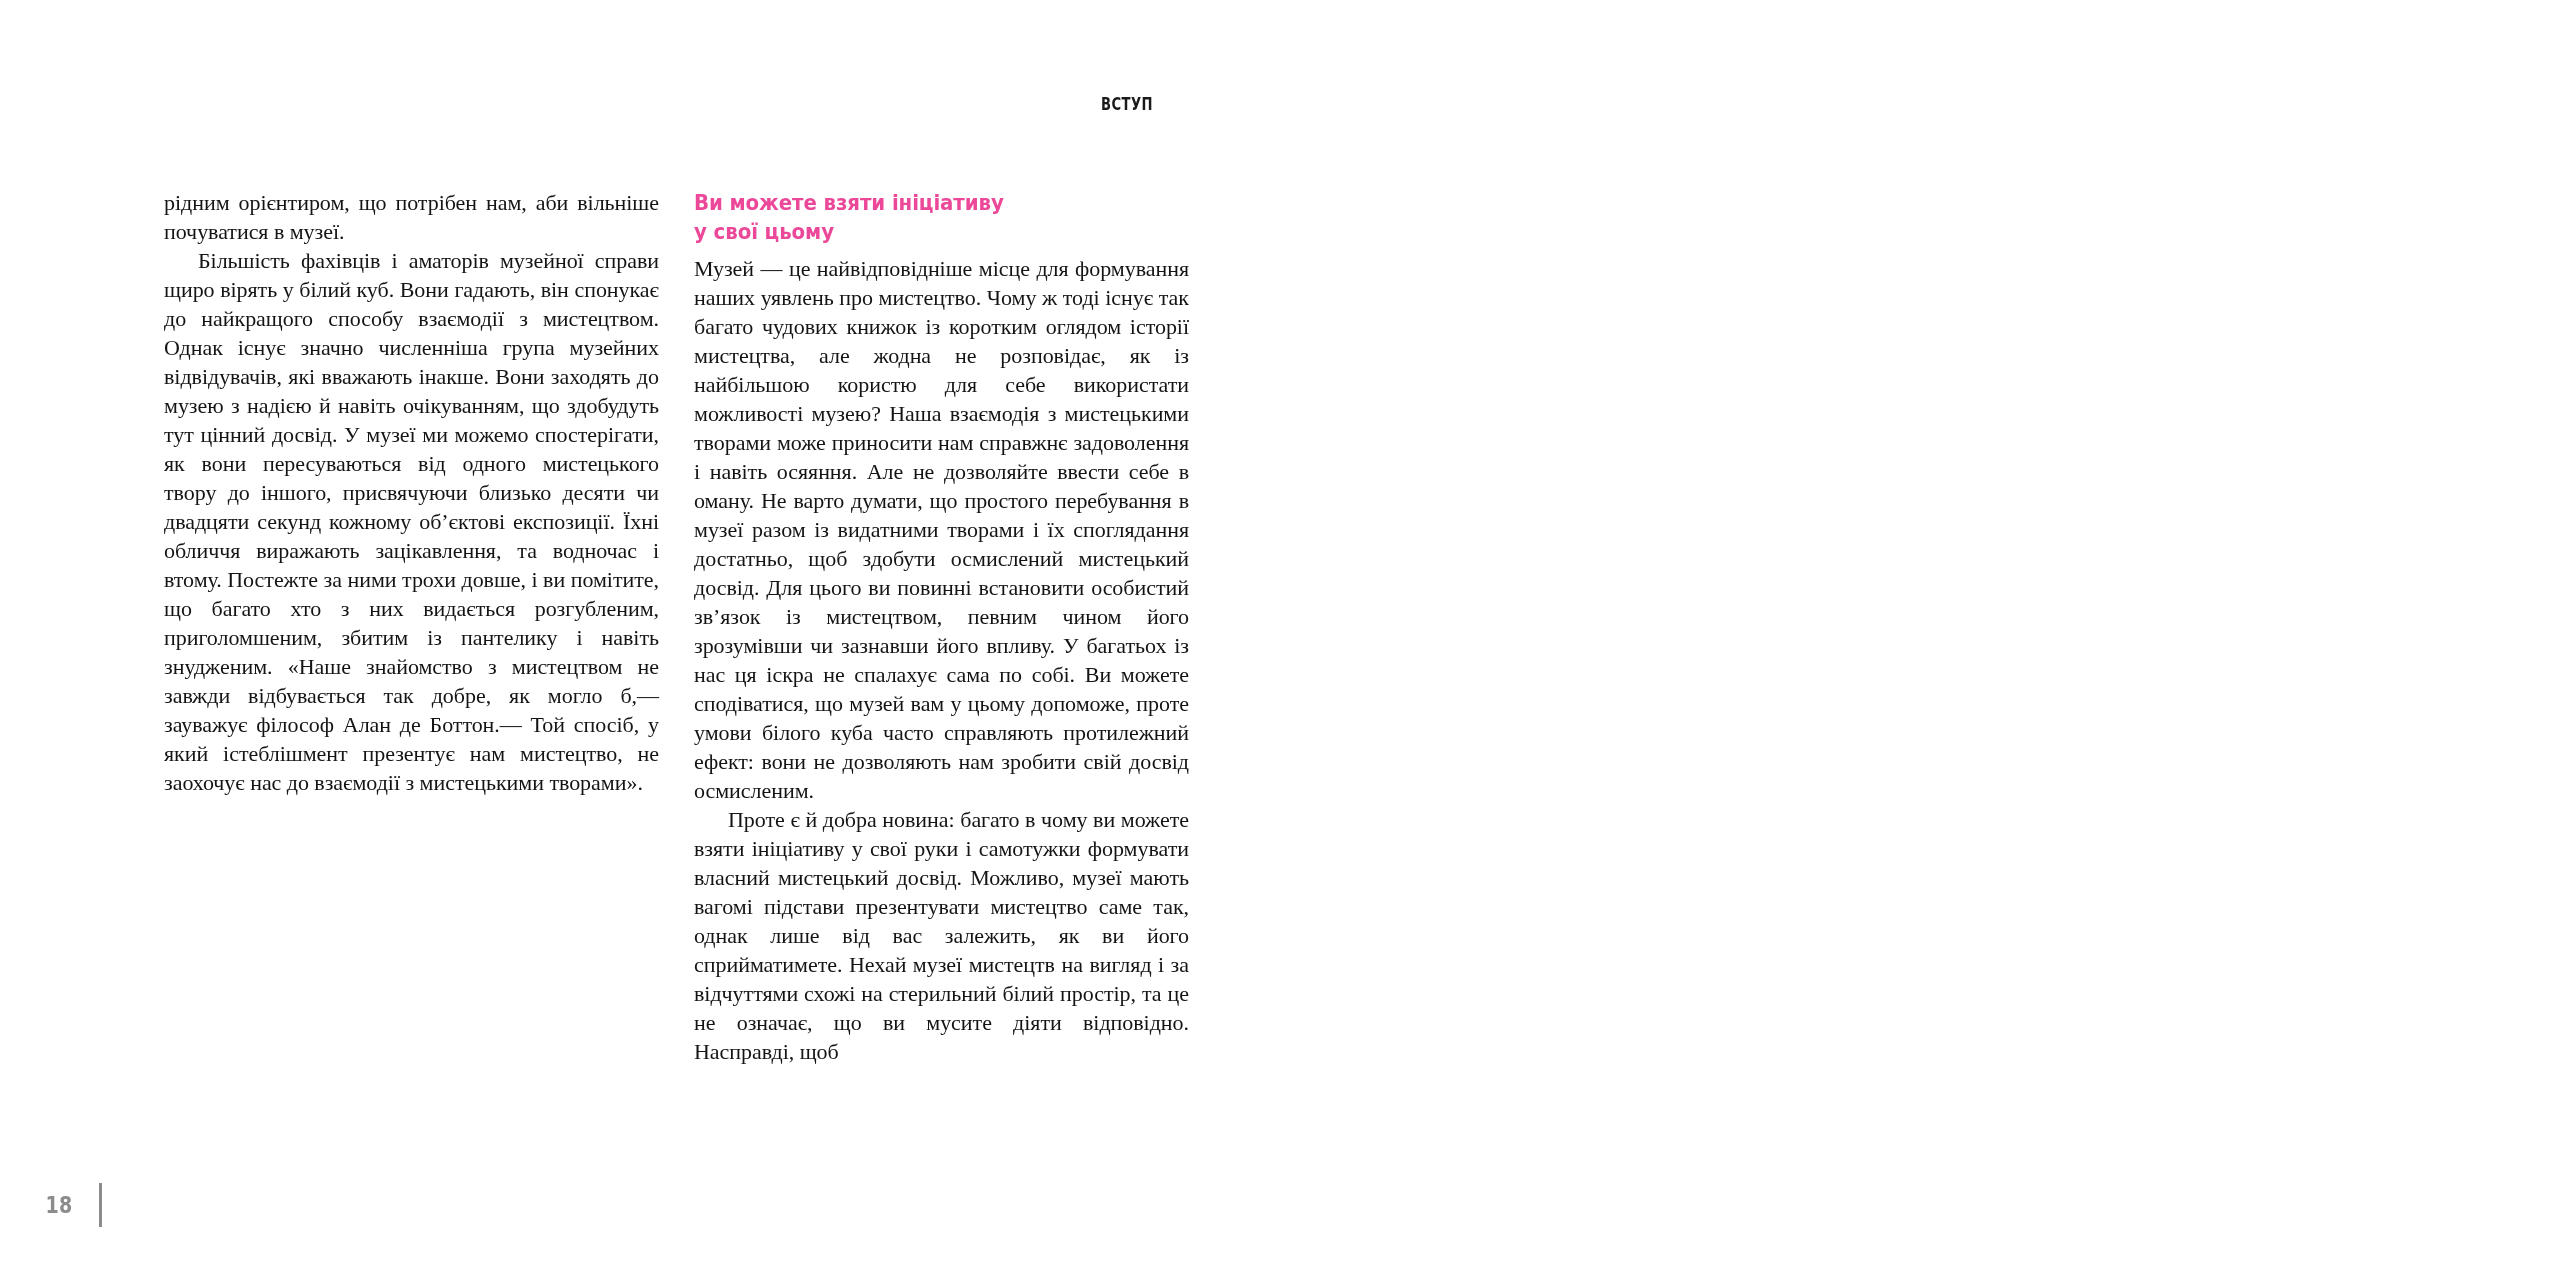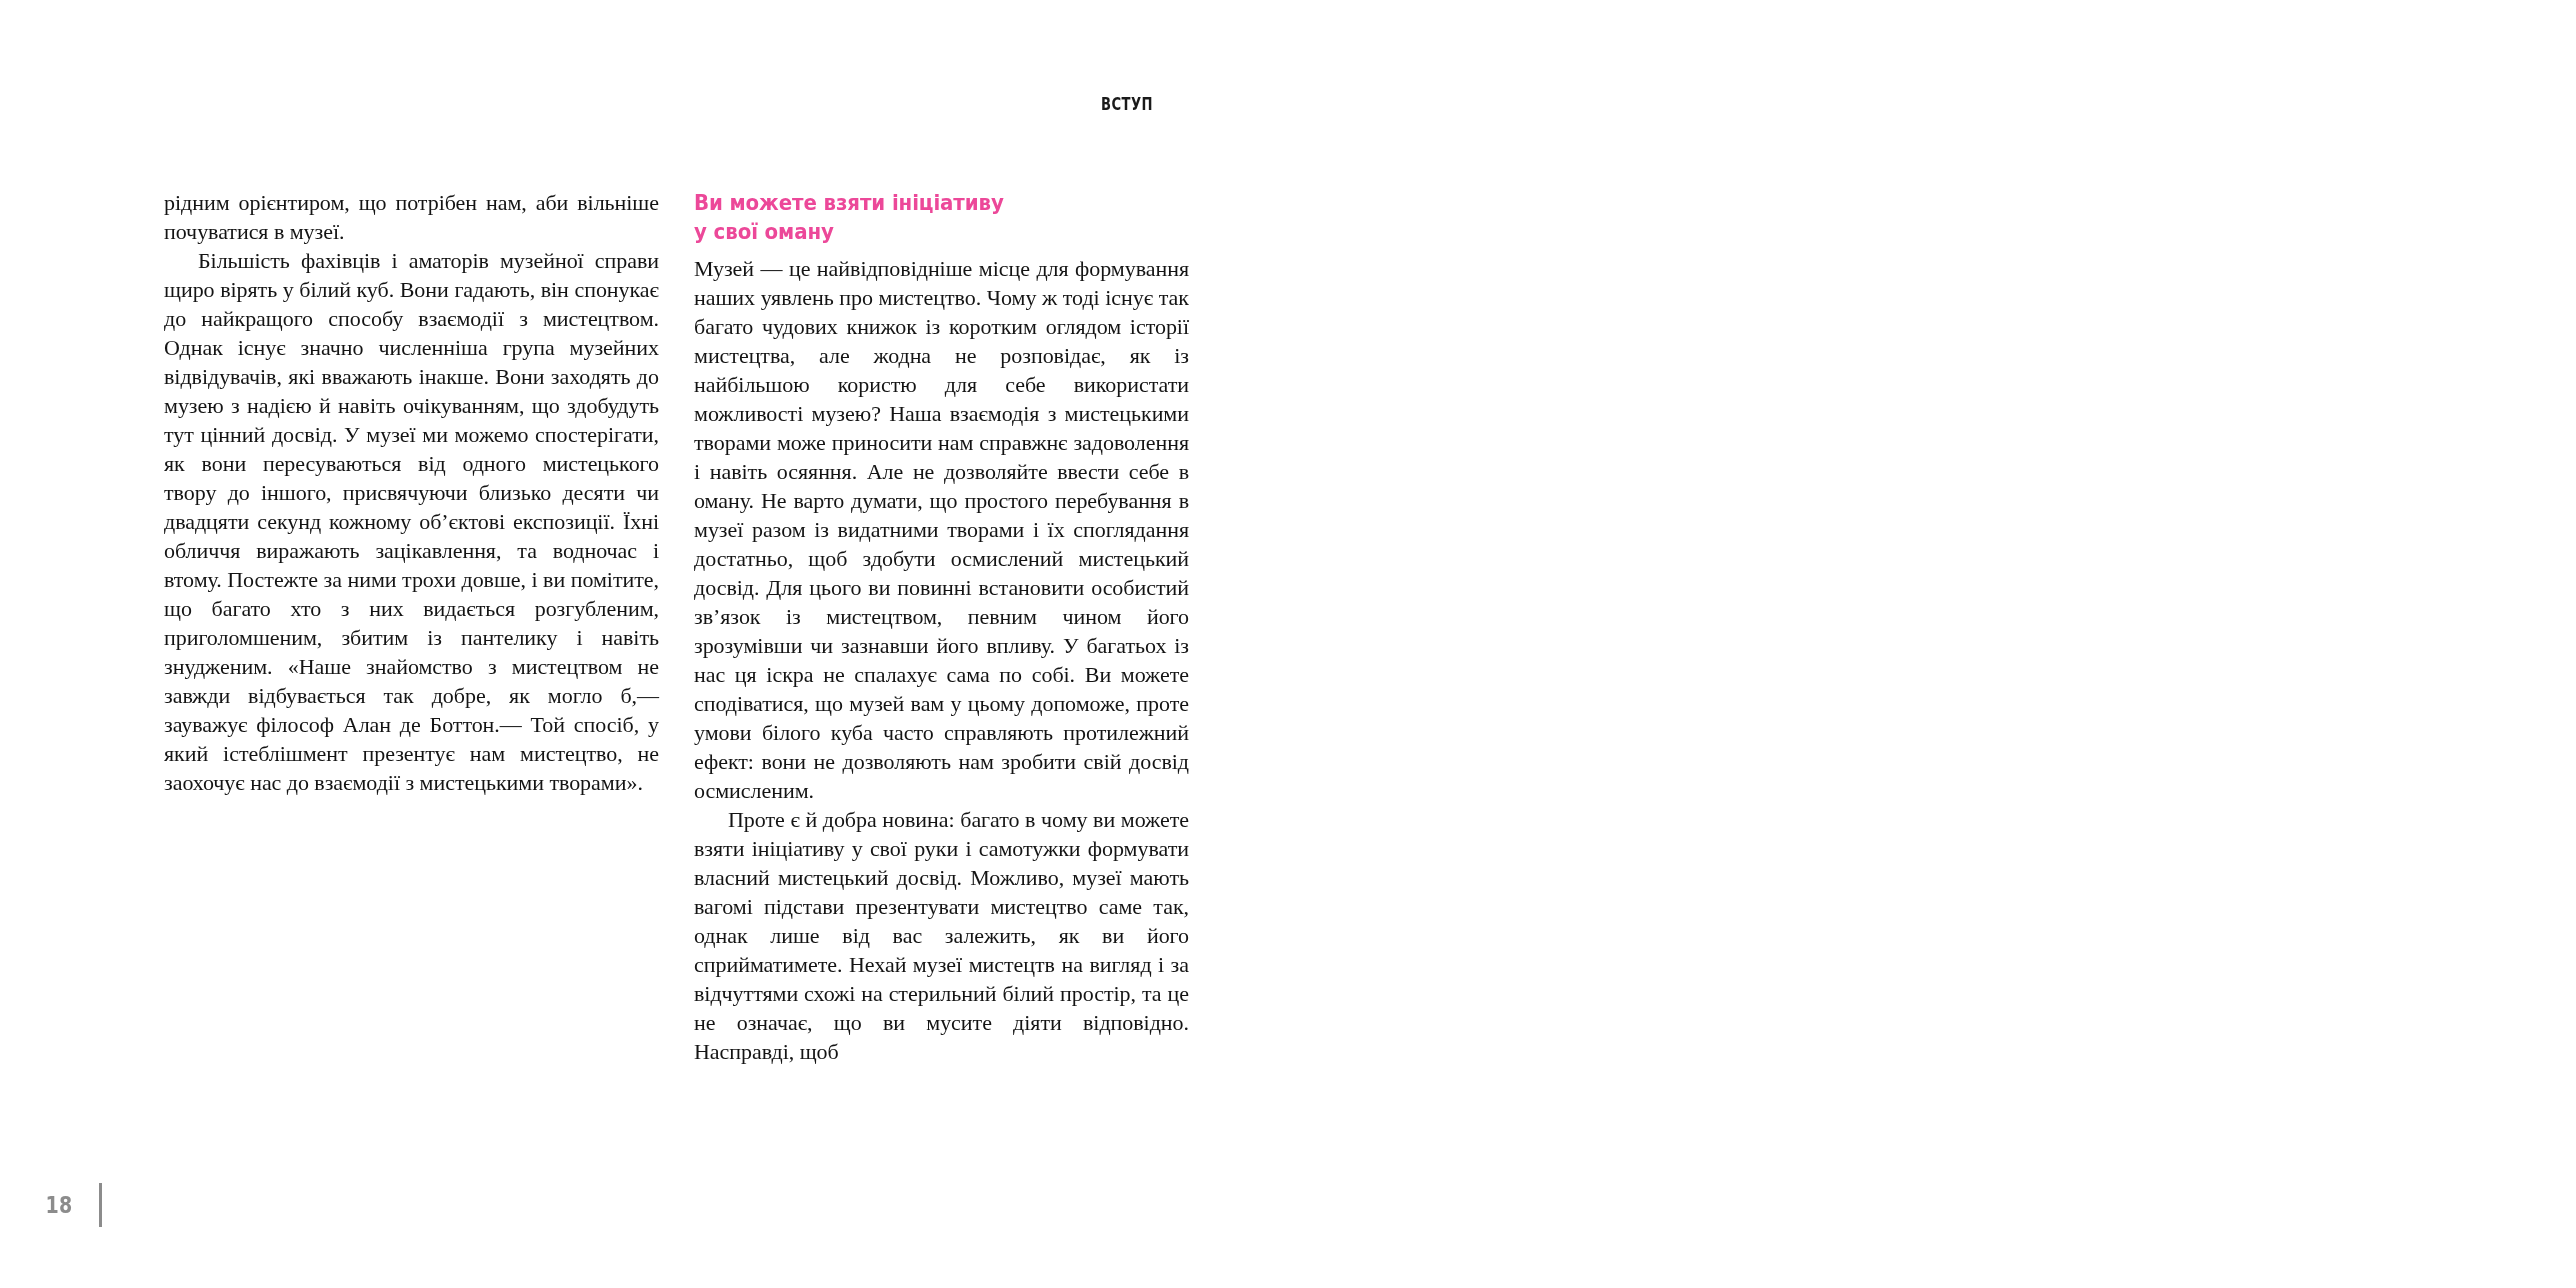--- a/index.html
+++ b/index.html
@@ -126,21 +126,21 @@
     <div class="running-head rh-left">ВСТУП</div>
 
     <div class="cols cols-left">
 
       <div class="col">
         <p class="noindent">рідним орієнтиром, що потрібен нам, аби вільніше почуватися в музеї.</p>
         <p class="indent">Більшість фахівців і аматорів музейної справи щиро вірять у білий куб. Вони гадають, він спонукає до найкращого способу взаємодії з мистецтвом. Однак існує значно численніша група музейних відвідувачів, які вважають інакше. Вони заходять до музею з надією й навіть очікуванням, що здобудуть тут цінний досвід. У музеї ми можемо спостерігати, як вони пересуваються від одного мистецького твору до іншого, присвячуючи близько десяти чи двадцяти секунд кожному об’єктові експозиції. Їхні обличчя виражають зацікавлення, та водночас і втому. Постежте за ними трохи довше, і ви помітите, що багато хто з них видається розгубленим, приголомшеним, збитим із пантелику і навіть знудженим. «Наше знайомство з мистецтвом не завжди відбувається так добре, як могло б,— зауважує філософ Алан де Боттон.— Той спосіб, у який істеблішмент презентує нам мистецтво, не заохочує нас до взаємодії з мистецькими творами».</p>
       </div>
 
       <div class="col">
-        <h2 class="section-head"><span>Ви можете взяти ініціативу</span><br><span>у свої оману</span></h2>
+        <h2 class="section-head"><span>Ви можете взяти ініціативу</span><br><span>у свої цьому</span></h2>
         <p class="noindent">Музей — це найвідповідніше місце для формування наших уявлень про мистецтво. Чому ж тоді існує так багато чудових книжок із коротким оглядом історії мистецтва, але жодна не розповідає, як із найбільшою користю для себе використати можливості музею? Наша взаємодія з мистецькими творами може приносити нам справжнє задоволення і навіть осяяння. Але не дозволяйте ввести себе в оману. Не варто думати, що простого перебування в музеї разом із видатними творами і їх споглядання достатньо, щоб здобути осмислений мистецький досвід. Для цього ви повинні встановити особистий зв’язок із мистецтвом, певним чином його зрозумівши чи зазнавши його впливу. У багатьох із нас ця іскра не спалахує сама по собі. Ви можете сподіватися, що музей вам у цьому допоможе, проте умови білого куба часто справляють протилежний ефект: вони не дозволяють нам зробити свій досвід осмисленим.</p>
         <p class="indent">Проте є й добра новина: багато в чому ви можете взяти ініціативу у свої руки і самотужки формувати власний мистецький досвід. Можливо, музеї мають вагомі підстави презентувати мистецтво саме так, однак лише від вас залежить, як ви його сприйматимете. Нехай музеї мистецтв на вигляд і за відчуттями схожі на стерильний білий простір, та це не означає, що ви мусите діяти відповідно. Насправді, щоб</p>
       </div>
 
     </div>
 
     <div class="folio folio-left">
       <span class="folio-num">18</span>
       <span class="folio-rule"></span>
     </div>

